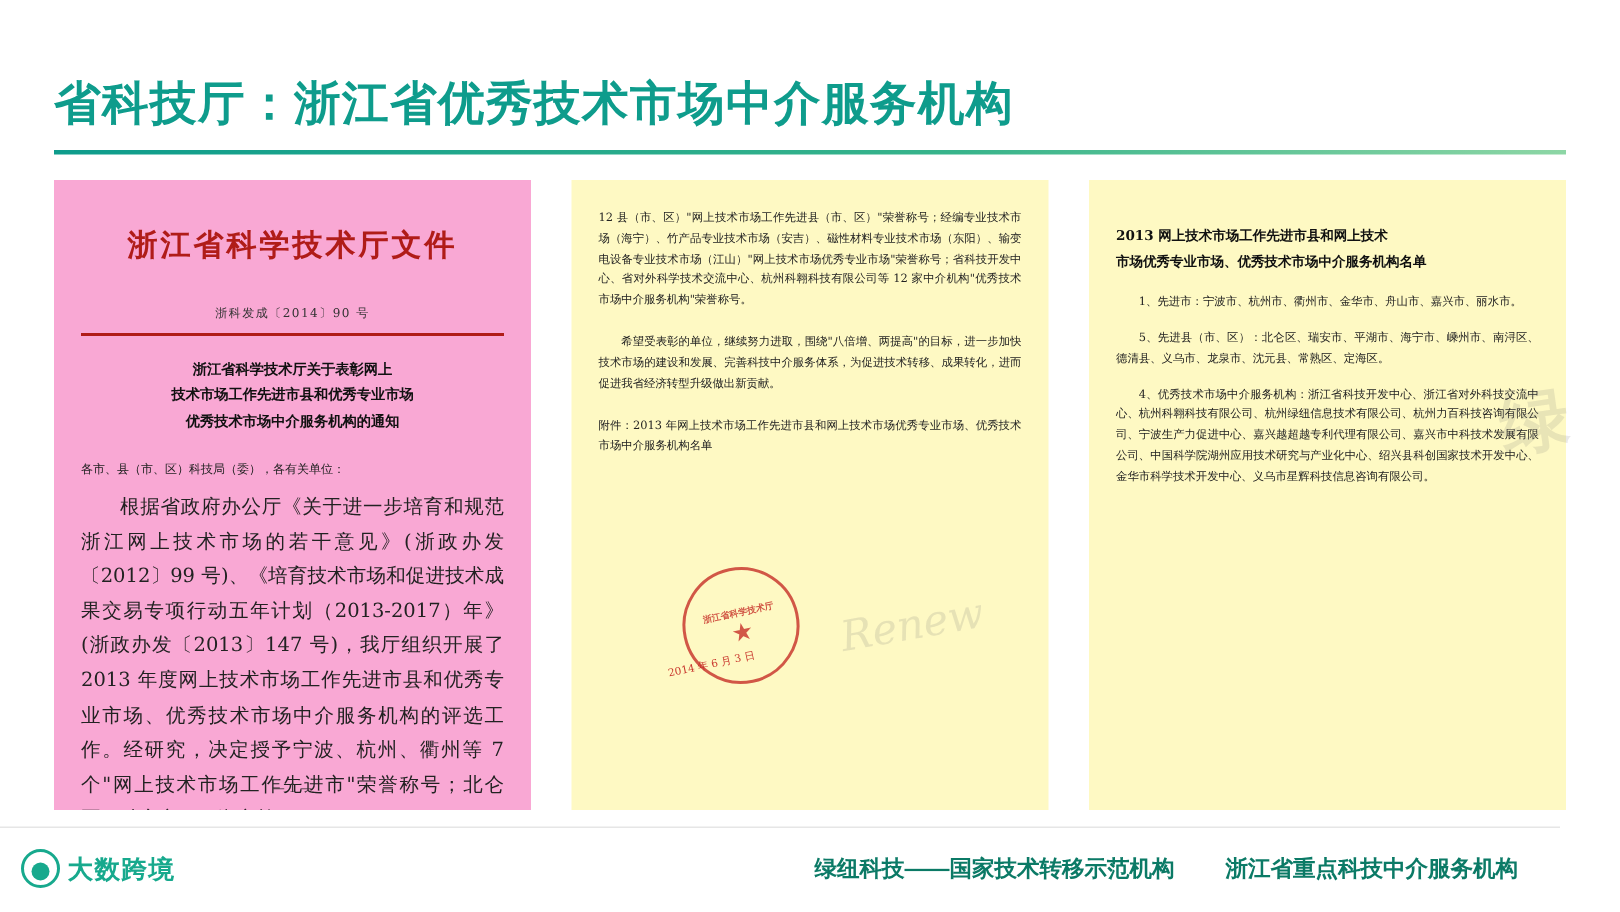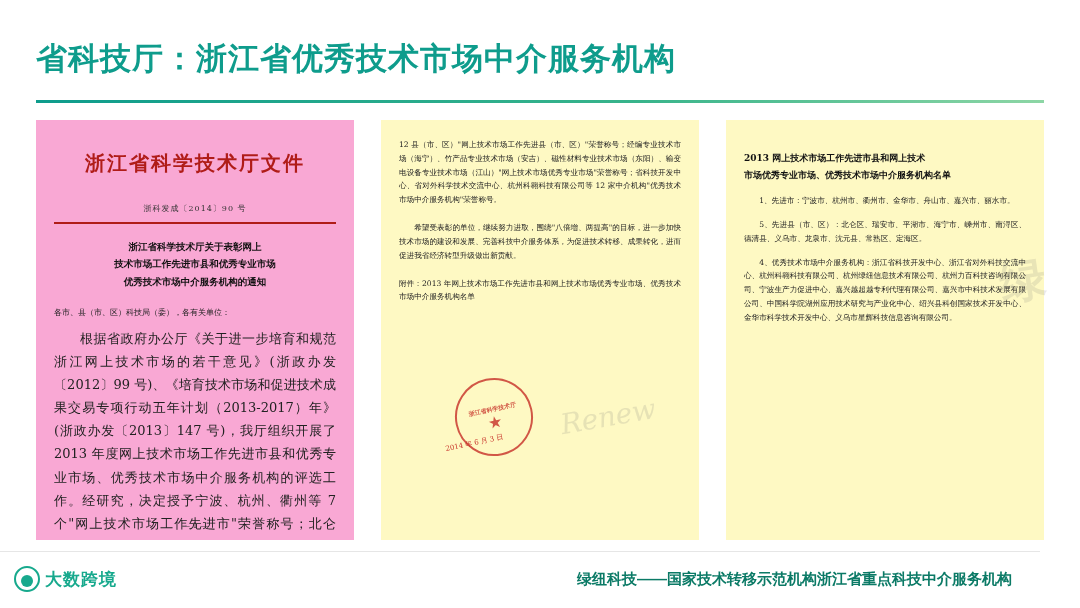--- a/index.html
+++ b/index.html
@@ -19,21 +19,21 @@
     left: 0; top: 0;
     width: 1080px;
     height: 608px;
     background: #fff;
   }
 
   
   .title-block {
     position: absolute;
     left: 36px;
-    top: 40px;
+    top: 50px;
     width: 1008px;
   }
   .slide-title {
     font-size: 31px;
     font-weight: bold;
     color: #0e9c8c;
     letter-spacing: 1px;
     line-height: 1.2;
     white-space: nowrap;
   }
@@ -272,20 +272,21 @@
     font-size: 17px;
     font-weight: bold;
     color: #17a98d;
     letter-spacing: 1px;
   }
   .footer-right {
     position: absolute;
     right: 28px;
     top: 18px;
     display: flex;
+    gap: 34px;
     align-items: flex-end;
   }
   .footer-item {
     font-size: 15px;
     font-weight: bold;
     color: #0b7a66;
     white-space: nowrap;
   }
 </style>
 </head>

